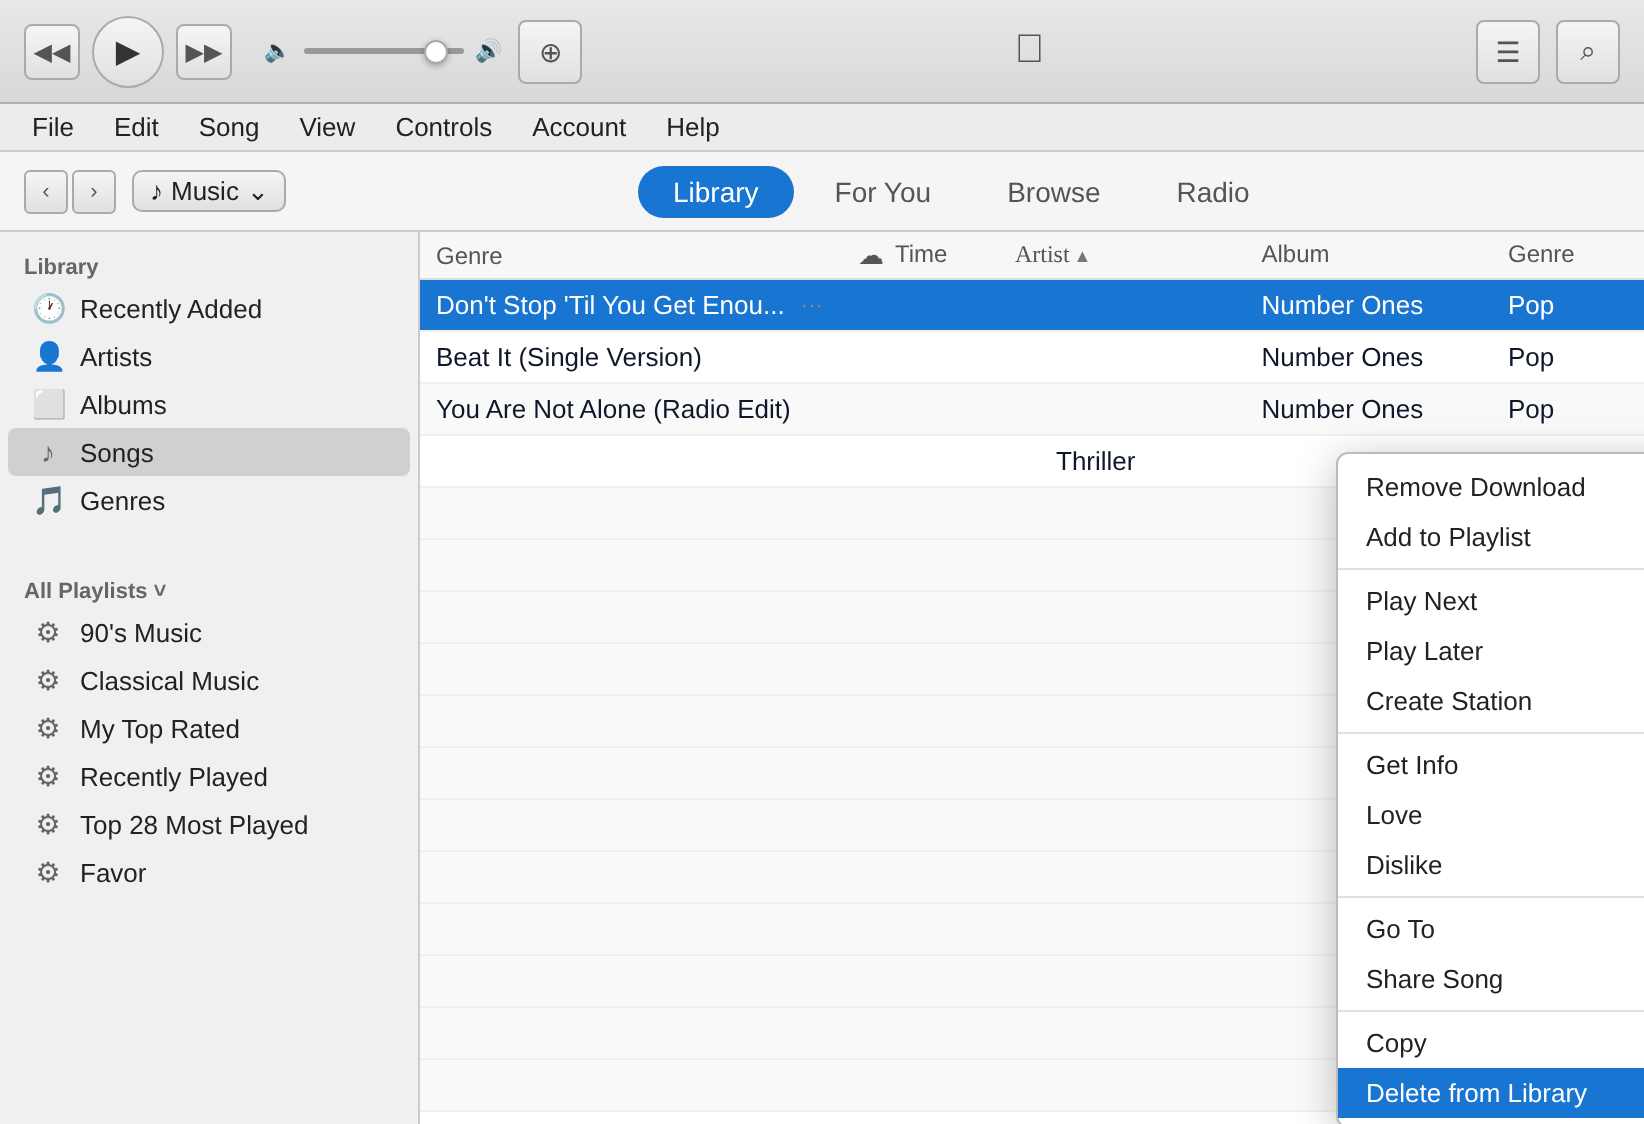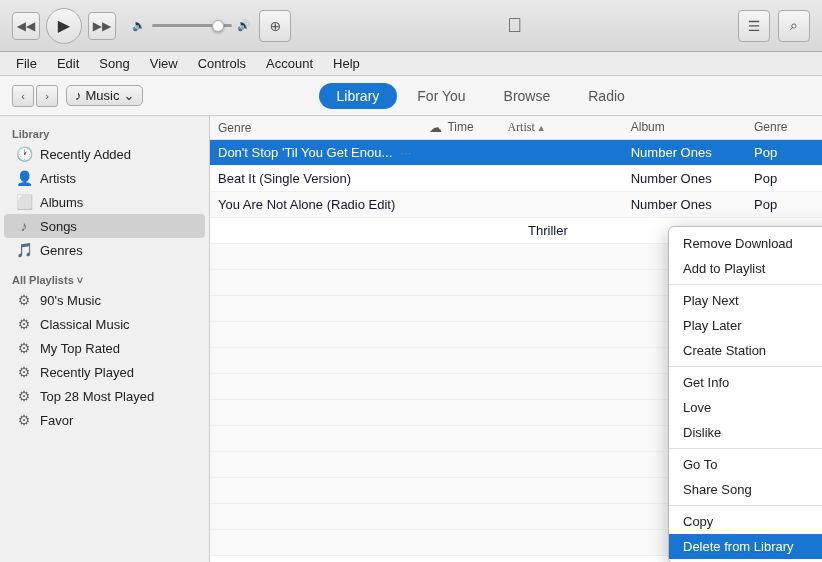--- a/index.html
+++ b/index.html
@@ -395,21 +395,21 @@
     </div>
     <div class="sidebar-item active">
       <span class="sidebar-icon">♪</span>
       <span>Songs</span>
     </div>
     <div class="sidebar-item">
       <span class="sidebar-icon">🎵</span>
       <span>Genres</span>
     </div>
 
-    <div class="sidebar-section-header" style="margin-top:8px;">All Playlists ˅</div>
+    <div class="sidebar-section-header" style="margin-top:24px;">All Playlists ˅</div>
     <div class="sidebar-item">
       <span class="sidebar-icon">⚙</span>
       <span>90's Music</span>
     </div>
     <div class="sidebar-item">
       <span class="sidebar-icon">⚙</span>
       <span>Classical Music</span>
     </div>
     <div class="sidebar-item">
       <span class="sidebar-icon">⚙</span>

